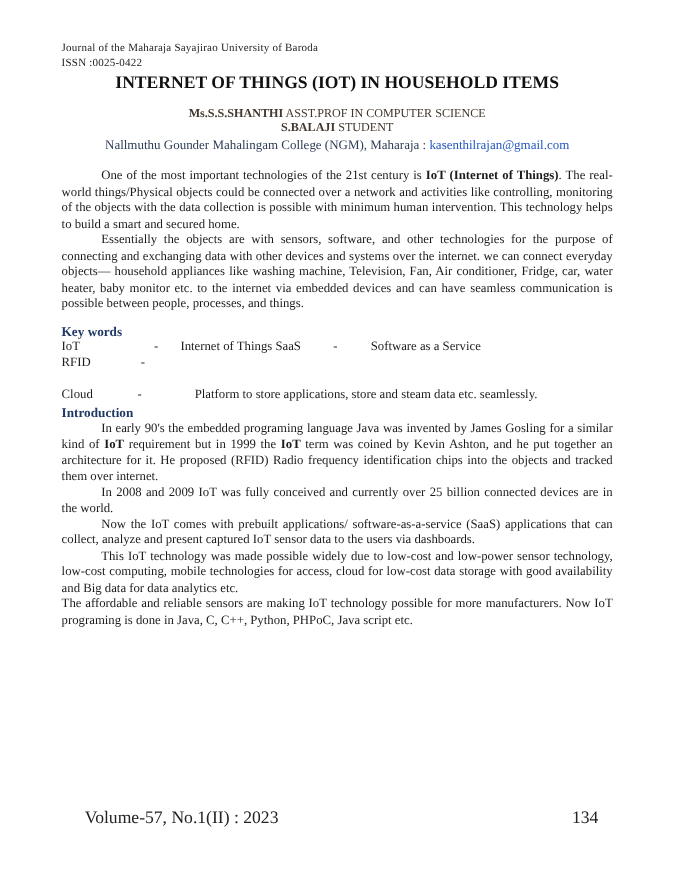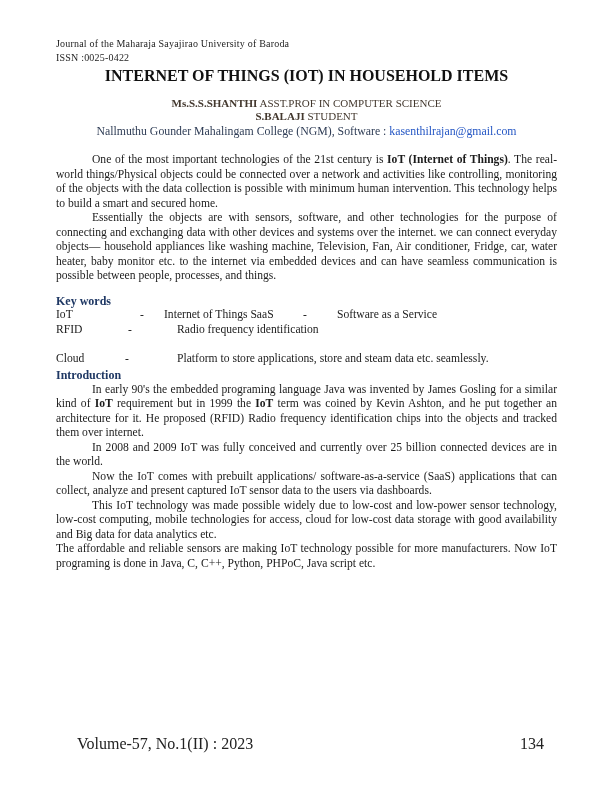--- a/index.html
+++ b/index.html
@@ -96,21 +96,21 @@
   <div class="masthead">
     <div class="mast-line">Journal of the Maharaja Sayajirao University of Baroda</div>
     <div class="mast-line">ISSN :0025-0422</div>
   </div>
 
   <h1 class="title">INTERNET OF THINGS (IOT) IN HOUSEHOLD ITEMS</h1>
 
   <div class="authors">
     <div class="author-line"><b>Ms.S.S.SHANTHI</b><span> ASST.PROF IN COMPUTER SCIENCE</span></div>
     <div class="author-line"><b>S.BALAJI</b><span> STUDENT</span></div>
-    <div class="affiliation"><span>Nallmuthu Gounder Mahalingam College (NGM), Software : </span><a class="email">kasenthilrajan@gmail.com</a></div>
+    <div class="affiliation"><span>Nallmuthu Gounder Mahalingam College (NGM), Maharaja : </span><a class="email">kasenthilrajan@gmail.com</a></div>
   </div>
 
   <div class="body-text">
 
     <p class="para indent"><span>One of the most important technologies of the 21st century is </span><b>IoT (Internet of Things)</b><span>. The real-world things/Physical objects could be connected over a network and activities like controlling, monitoring of the objects with the data collection is possible with minimum human intervention. This technology helps to build a smart and secured home.</span></p>
 
     <p class="para indent">Essentially the objects are with sensors, software, and other technologies for the purpose of connecting and exchanging data with other devices and systems over the internet. we can connect everyday objects— household appliances like washing machine, Television, Fan, Air conditioner, Fridge, car, water heater, baby monitor etc. to the internet via embedded devices and can have seamless communication is possible between people, processes, and things.</p>
 
     <h2 class="section-heading">Key words</h2>
 
@@ -118,21 +118,20 @@
       <span style="left:0">IoT</span>
       <span style="left:84px">-</span>
       <span style="left:108px">Internet of Things SaaS</span>
       <span style="left:247px">-</span>
       <span style="left:281px">Software as a Service</span>
     </div>
 
     <div class="kw-row">
       <span style="left:0">RFID</span>
       <span style="left:72px">-</span>
-      <span style="left:121px">Radio frequency identification</span>
     </div>
 
     <div class="kw-row kw-gap">
       <span style="left:0">Cloud</span>
       <span style="left:69px">-</span>
       <span style="left:121px">Platform to store applications, store and steam data etc. seamlessly.</span>
     </div>
 
     <h2 class="section-heading intro-h">Introduction</h2>
 

